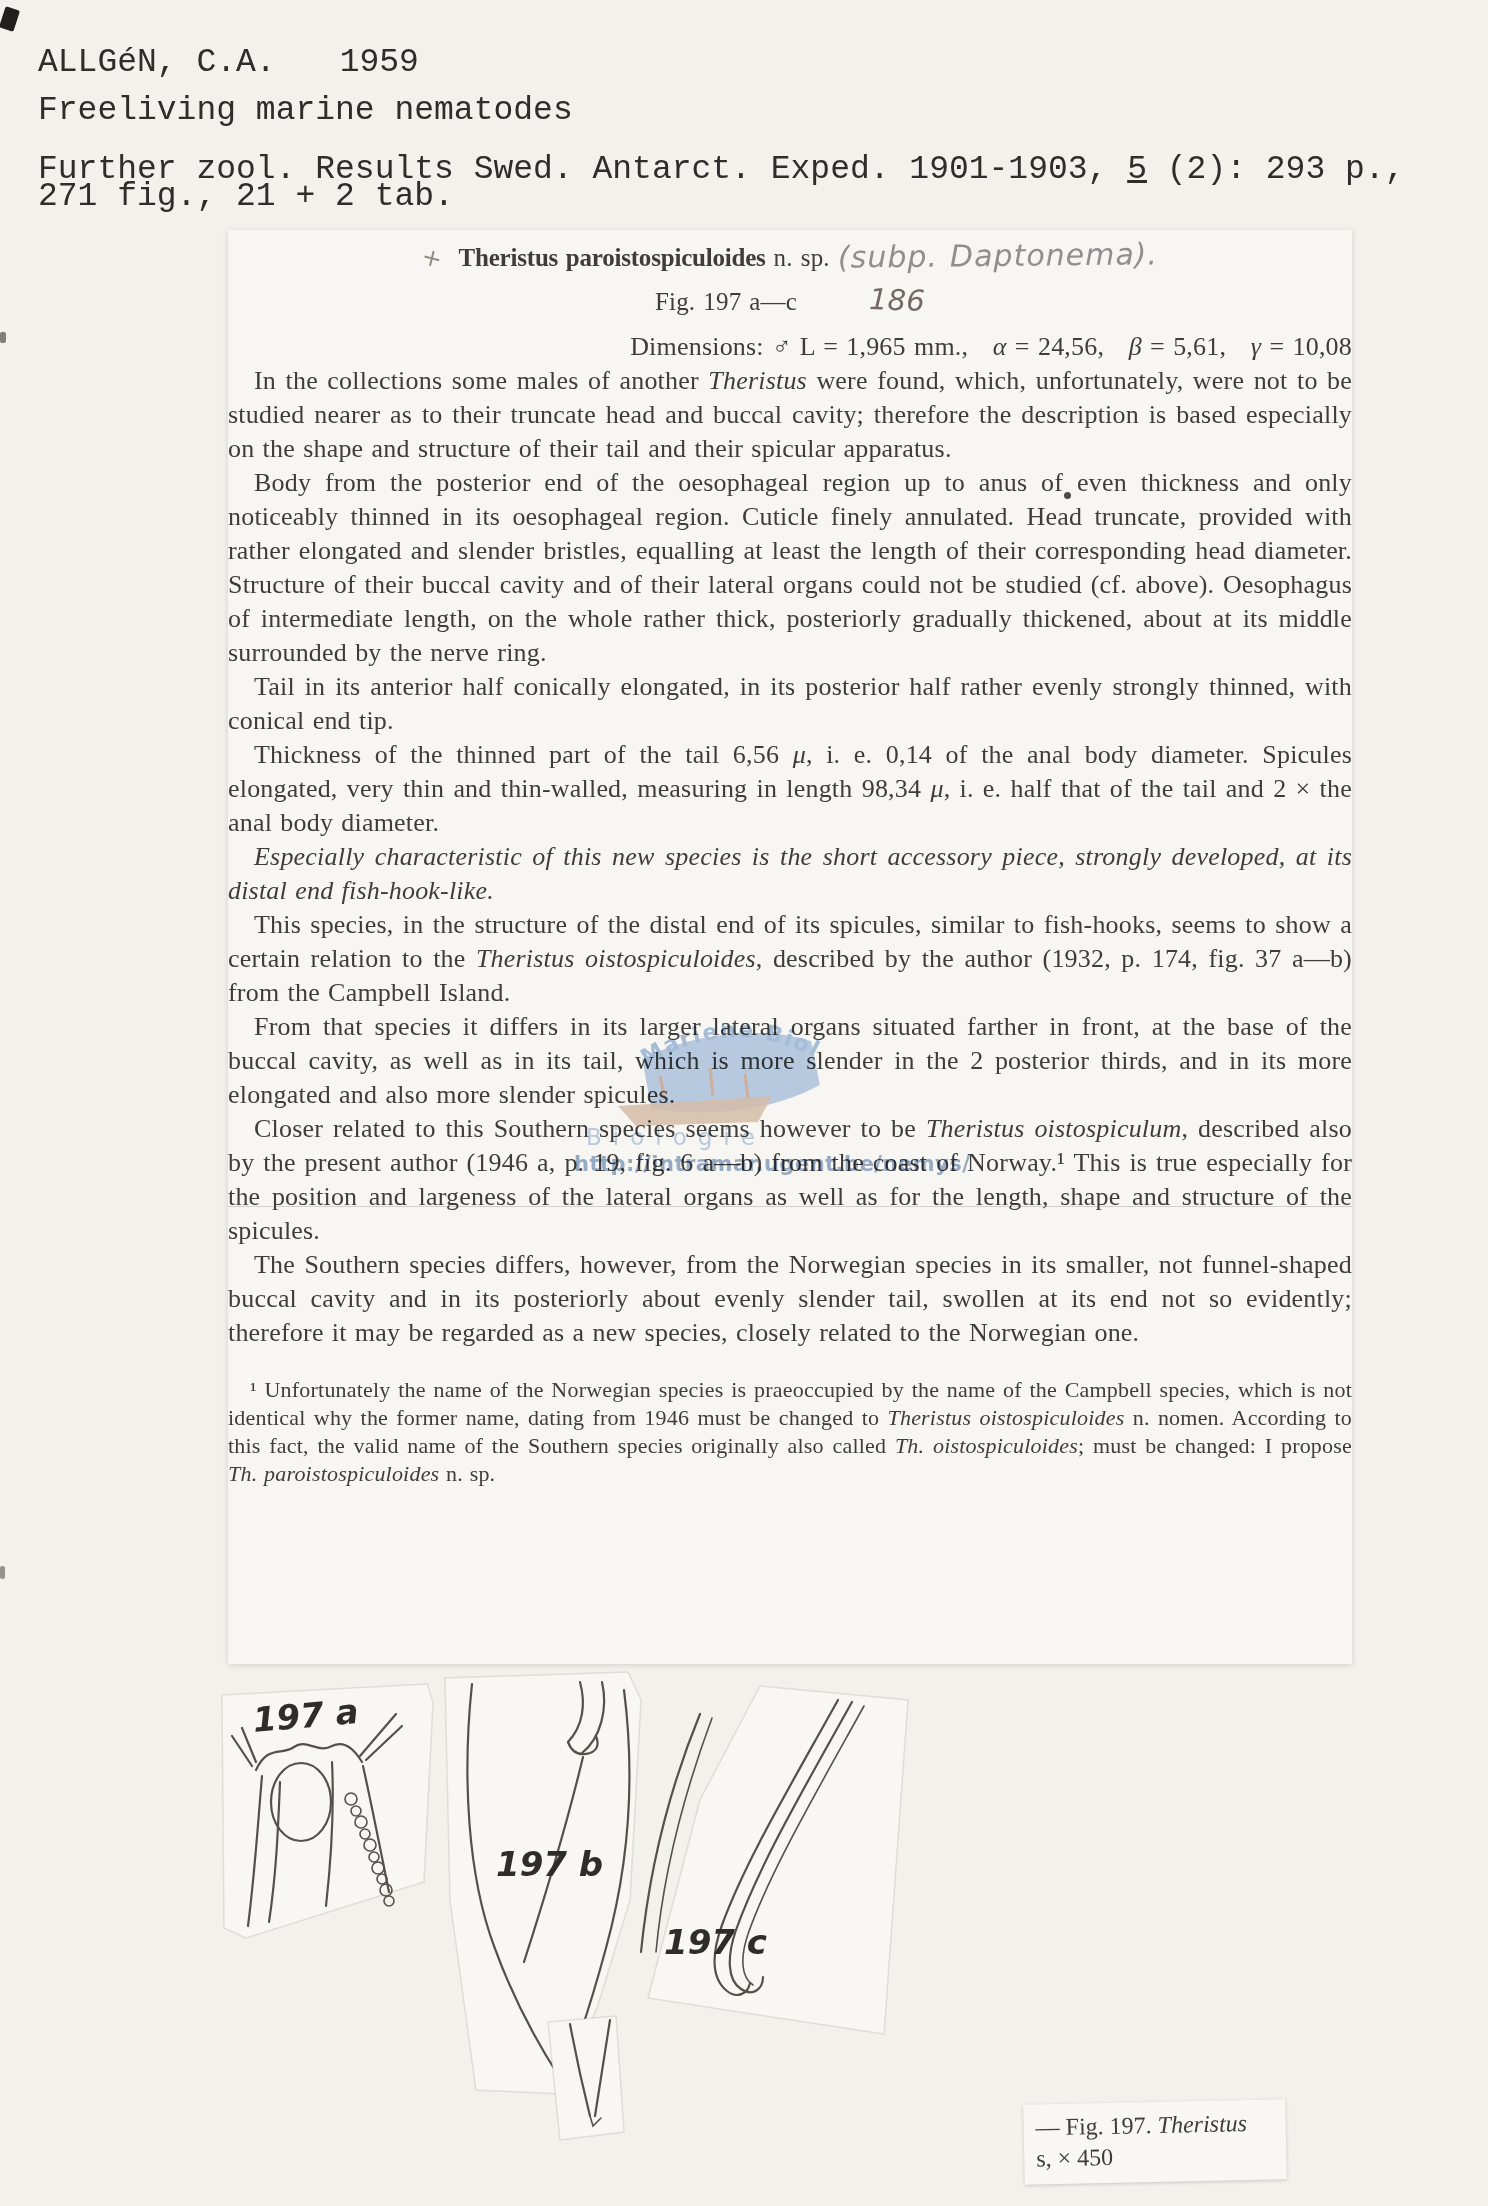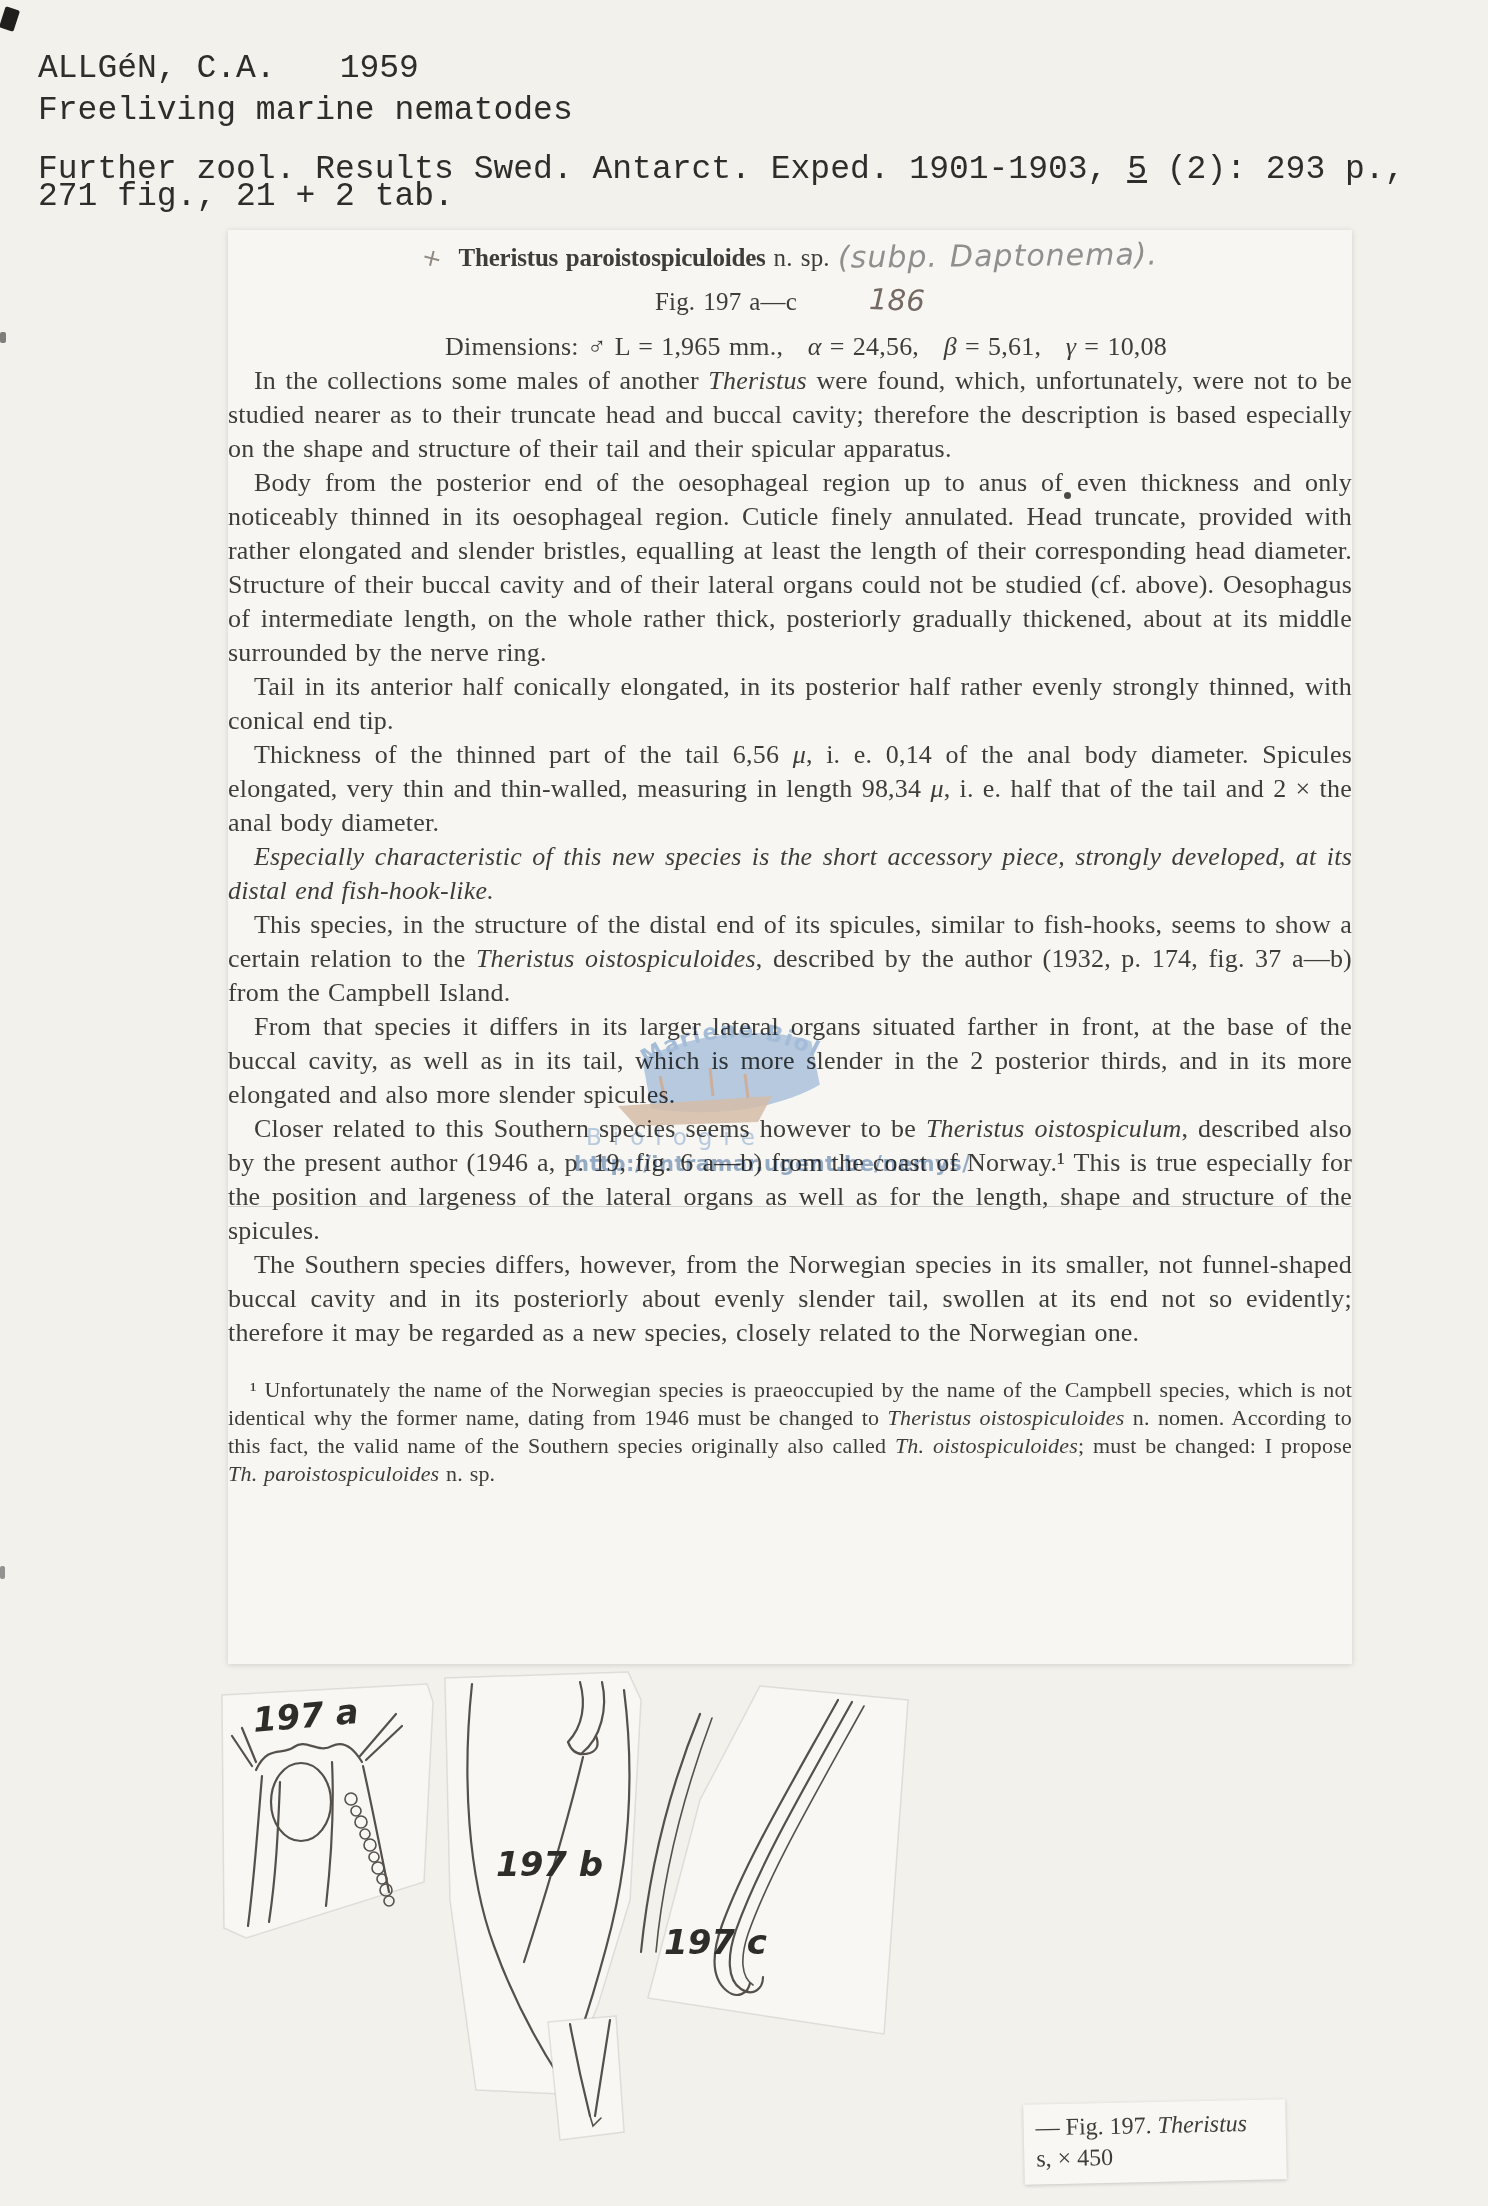--- a/index.html
+++ b/index.html
@@ -2,41 +2,41 @@
 <html><head>
 <meta charset="utf-8">
 <style>
   html,body{margin:0;padding:0;background:#9a968e;}
   .page{position:relative;width:1488px;height:2206px;background:#f2f1ec;overflow:hidden;
         font-family:"Liberation Serif",serif;color:#3f3d39;}
   
   .typed-block{position:absolute;left:38px;top:40px;width:1440px;
         font-family:"Liberation Mono","DejaVu Sans Mono",monospace;color:#2e2d2b;font-size:33px;}
   .tline{position:absolute;left:0;white-space:pre;letter-spacing:0;}
-  .t1{top:10px;}
+  .t1{top:4px;}
   .t1 .year{margin-left:64px;}
   .t2{top:52px;}
   .t3{top:111px;}
   .t4{top:138px;}
   
   .article{position:absolute;left:228px;top:230px;width:1124px;height:1434px;overflow:hidden;
         background:#f7f6f2;box-shadow:0 1px 6px rgba(0,0,0,.14);
         font-size:26px;line-height:34px;text-align:justify;word-spacing:1.5px;letter-spacing:.2px;}
   .article .seam{position:absolute;left:0;right:0;top:976px;border-top:1px solid rgba(120,112,100,.28);}
   .titleline{text-align:center;margin:8px 0 0;font-size:25px;line-height:36px;white-space:nowrap;}
   .title-bold{font-weight:bold;letter-spacing:-.2px;}
   .pencil-plus{color:#8f897f;font-size:24px;display:inline-block;transform:rotate(14deg);margin-right:16px;
         font-family:"DejaVu Sans",sans-serif;}
   .hand{font-family:"DejaVu Sans",sans-serif;font-style:italic;color:#8f8f8f;}
   .annot-inline{font-size:30px;letter-spacing:1px;margin-left:8px;display:inline-block;transform:rotate(-.6deg);}
   .figref{text-align:center;font-size:25px;line-height:36px;margin:6px 0 10px;}
   .hand186{font-family:"DejaVu Sans",sans-serif;font-style:italic;color:#756a63;font-size:29px;
         margin-left:72px;display:inline-block;transform:rotate(2deg);}
   .para{margin:0;text-indent:26px;}
-  .dims{white-space:pre-wrap;text-indent:0;padding-left:32px;text-align:center;}
+  .dims{white-space:pre-wrap;text-indent:0;padding-left:32px;text-align:right;}
   .dims2{padding-left:172px;}
   .it{font-style:italic;}
   .ul{text-decoration:underline;}
   .footnote{font-size:22px;line-height:28px;margin-top:26px;word-spacing:1px;}
   .footnote p{margin:0;text-indent:22px;}
   .inkdot{position:absolute;left:836px;top:262px;width:7px;height:7px;border-radius:50%;background:#4a4a44;}
   
   .wm{position:absolute;left:560px;top:1008px;width:470px;height:190px;mix-blend-mode:multiply;pointer-events:none;}
   .wm svg{position:absolute;left:0;top:0;}
   .wm-sub{position:absolute;left:26px;top:116px;color:#b6cce8;font-size:23px;letter-spacing:11px;

